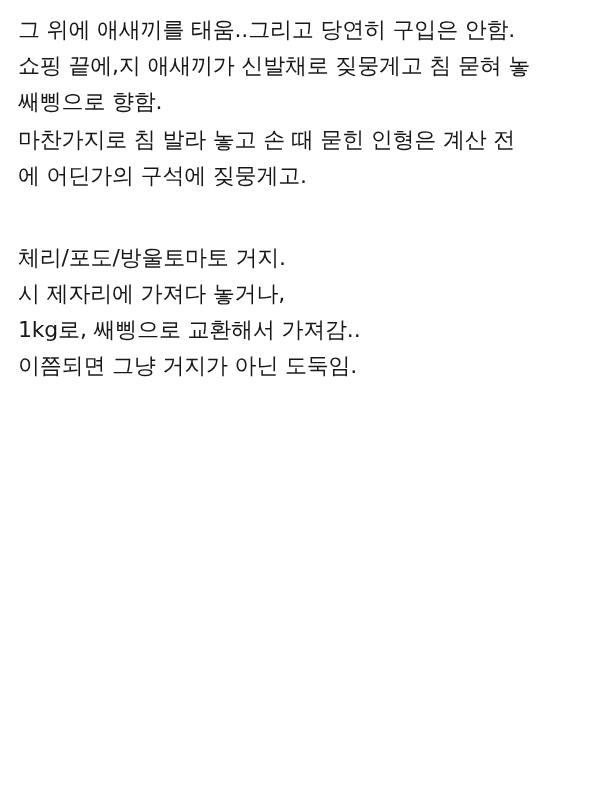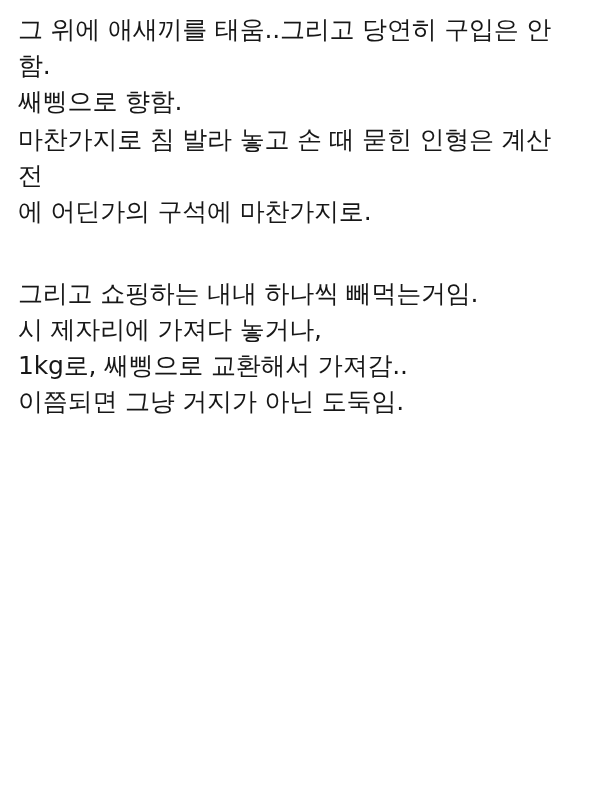--- a/index.html
+++ b/index.html
@@ -18,53 +18,54 @@
     width: 600px;
     height: 802px;
     box-sizing: border-box;
     padding: 12px 18px 0 18px;
     background: #ffffff;
   }
   .block {
     margin: 0;
   }
   .line {
-    font-size: 25px;
+    font-size: 22px;
     line-height: 36px;
     letter-spacing: -0.2px;
     white-space: pre-wrap;
     word-break: break-all;
     color: #171717;
   }
   .spacer-lg {
     height: 46px;
   }
   .para-gap {
     height: 2px;
   }
 </style>
 </head>
 <body>
 
 <div class="page">
 
   <div class="block">
     <div class="line">그 위에 애새끼를 태움..그리고 당연히 구입은 안함.</div>
+    <div class="line">쇼핑 끝에,지 애새끼가 신발채로 짖뭉게고 침 묻혀 놓</div>
     <div class="line">쌔삥으로 향함.</div>
   </div>
 
   <div class="para-gap"></div>
 
   <div class="block">
     <div class="line">마찬가지로 침 발라 놓고 손 때 묻힌 인형은 계산 전</div>
-    <div class="line">에 어딘가의 구석에 마찬가지로.</div>
+    <div class="line">에 어딘가의 구석에 짖뭉게고.</div>
   </div>
 
   <div class="spacer-lg"></div>
 
   <div class="block">
-    <div class="line">그리고 쇼핑하는 내내 하나씩 빼먹는거임.</div>
+    <div class="line">체리/포도/방울토마토 거지.</div>
     <div class="line">시 제자리에 가져다 놓거나,</div>
     <div class="line">1kg로, 쌔삥으로 교환해서 가져감..</div>
     <div class="line">이쯤되면 그냥 거지가 아닌 도둑임.</div>
   </div>
 
 </div>
 
 </body></html>

